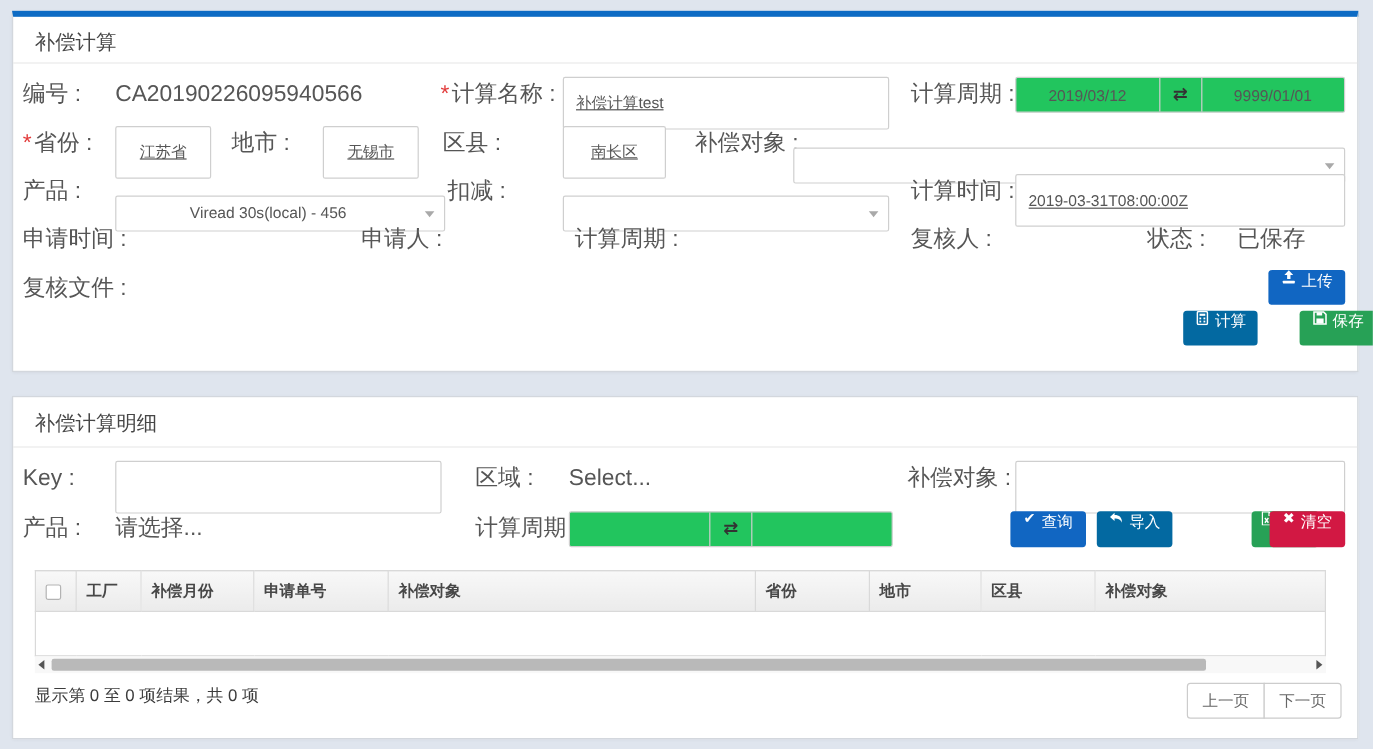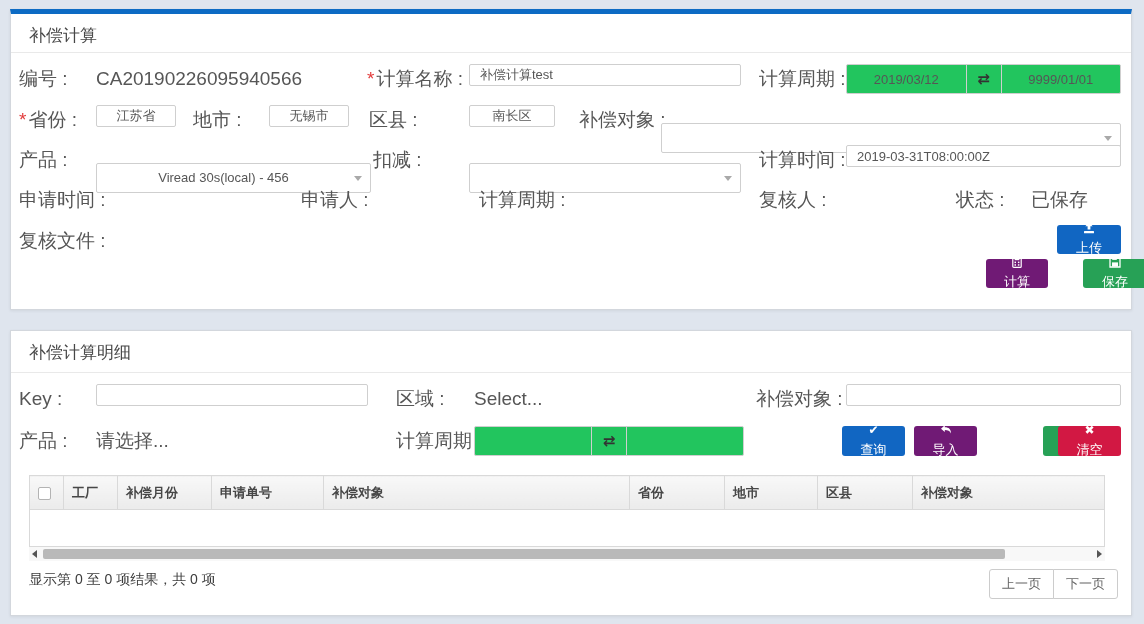--- a/index.html
+++ b/index.html
@@ -11,38 +11,38 @@
     overflow: hidden;
   }
   .panel { position: absolute; background: #fff; border: 1px solid #d3d7dd; box-shadow: 0 1px 3px rgba(0,0,0,.07); }
   #panel1 { left: 10px; top: 9px;  width: 1122px; height: 301px; border-top: 5px solid #0d6bc4; }
   #panel2 { left: 10px; top: 330px; width: 1122px; height: 286px; }
   .panel-title { position: absolute; left: 18px; font-size: 17px; color: #464646; white-space: nowrap; }
   .titlesep { position: absolute; left: 0; width: 100%; border-bottom: 1px solid #e9e9e9; }
   .lbl, .txt { position: absolute; height: 30px; line-height: 30px; font-size: 19px; color: #565656; white-space: nowrap; }
   .req { font-style: normal; color: #e23b3b; margin-right: 2px; }
   .inp {
-    position: absolute; height: 22px; border: 1px solid #cfcfcf; border-radius: 2px;
+    position: absolute; height: 44px; border: 1px solid #cfcfcf; border-radius: 2px;
     background: #fff; font: 13px "Liberation Sans","DejaVu Sans",sans-serif; color: #565656;
-    padding: 0 10px; outline: none;
+    padding: 0 10px; outline: none; text-decoration: underline;
   }
   .ctr { text-align: center; }
   .sel { position: absolute; height: 30px; border: 1px solid #cfcfcf; border-radius: 2px; background: #fff; margin-top: 18px; }
   .sel .sel-text { position: absolute; left: 0; right: 20px; top: 0; line-height: 28px; font-size: 13px; color: #565656; text-align: center; white-space: nowrap; overflow: hidden; }
   .caret { position: absolute; right: 8px; top: 12px; width: 0; height: 0; border: 4px solid transparent; border-top: 5px solid #a9a9a9; }
   .dgroup { position: absolute; height: 30px; border: 1px solid #cfcfcf; border-radius: 2px; background: #22c55e; display: flex; }
   .dgroup input { flex: 1 1 0; min-width: 0; border: none; outline: none; text-align: center; font: 13px "Liberation Sans","DejaVu Sans",sans-serif; color: #565656; background: transparent; }
   .dgroup .swap { flex: 0 0 36px; width: 36px; border-left: 1px solid #cfcfcf; border-right: 1px solid #cfcfcf; text-align: center; line-height: 28px; font-size: 15px; font-weight: bold; color: #333; }
   .btn {
     position: absolute; height: 29px; border: none; border-radius: 3px; color: #fff;
-    font: 13px "Liberation Sans","DejaVu Sans",sans-serif; display: flex; align-items: center;
-    justify-content: center; gap: 5px; cursor: pointer; white-space: nowrap; flex-direction: column;
+    font: 13px "Liberation Sans","DejaVu Sans",sans-serif; display: flex; align-items: flex-start;
+    justify-content: center; gap: 5px; cursor: pointer; white-space: nowrap;
   }
   .b-blue   { background: #1166c2; }
-  .b-yellow { background: #701a75; }
+  .b-yellow { background: #0369a1; }
   .b-green  { background: #27a156; margin-left: 26px; }
   .b-red    { background: #d21843; }
   .ico { display: inline-flex; }
   .ico-ch { font-size: 12px; line-height: 1; }
   table.grid { position: absolute; left: 18px; top: 144px; width: 1076px; border-collapse: collapse; table-layout: fixed; }
   .grid th {
     height: 34px; background: linear-gradient(#f8f8f8, #ebebeb); border: 1px solid #d9d9d9;
     font-size: 13px; color: #474747; text-align: left; padding: 0 8px; font-weight: bold;
     white-space: nowrap; overflow: hidden; font-family: Liberation Serif, serif;
   }

